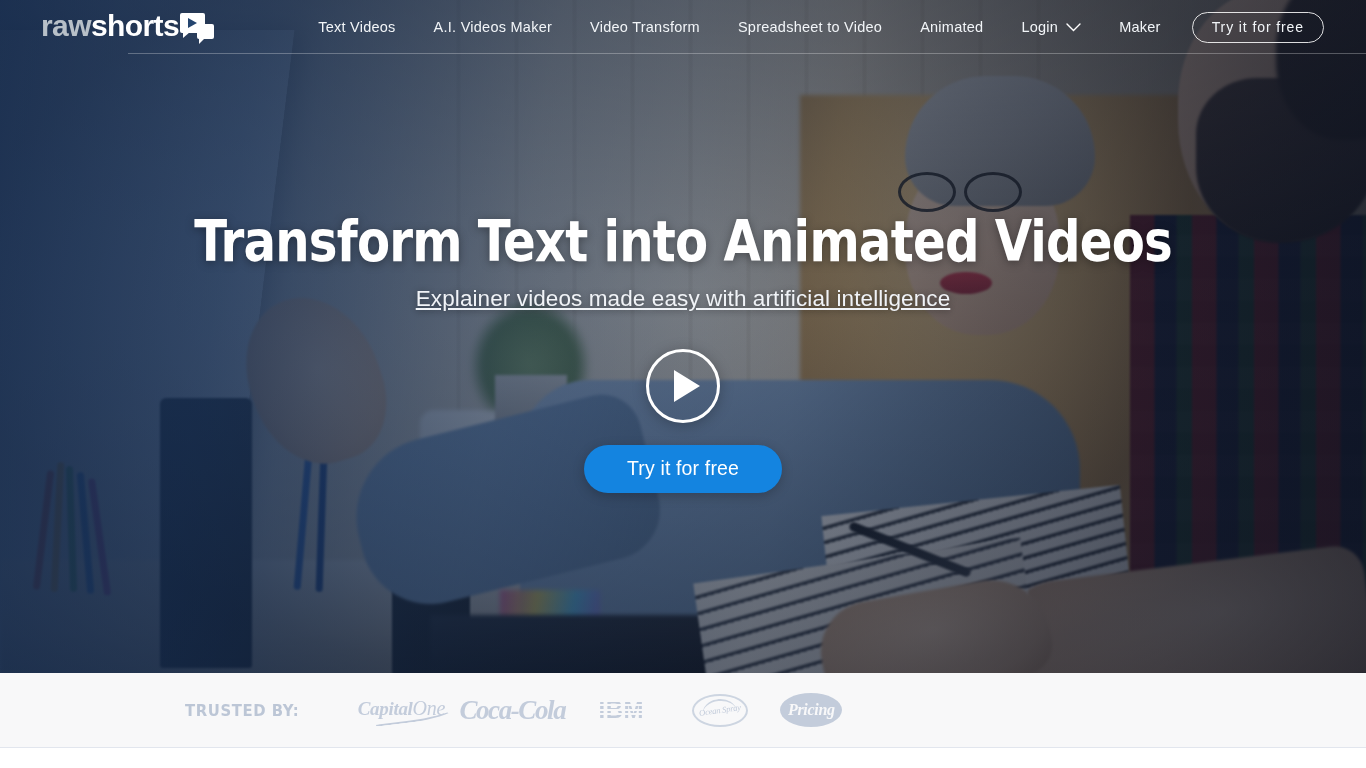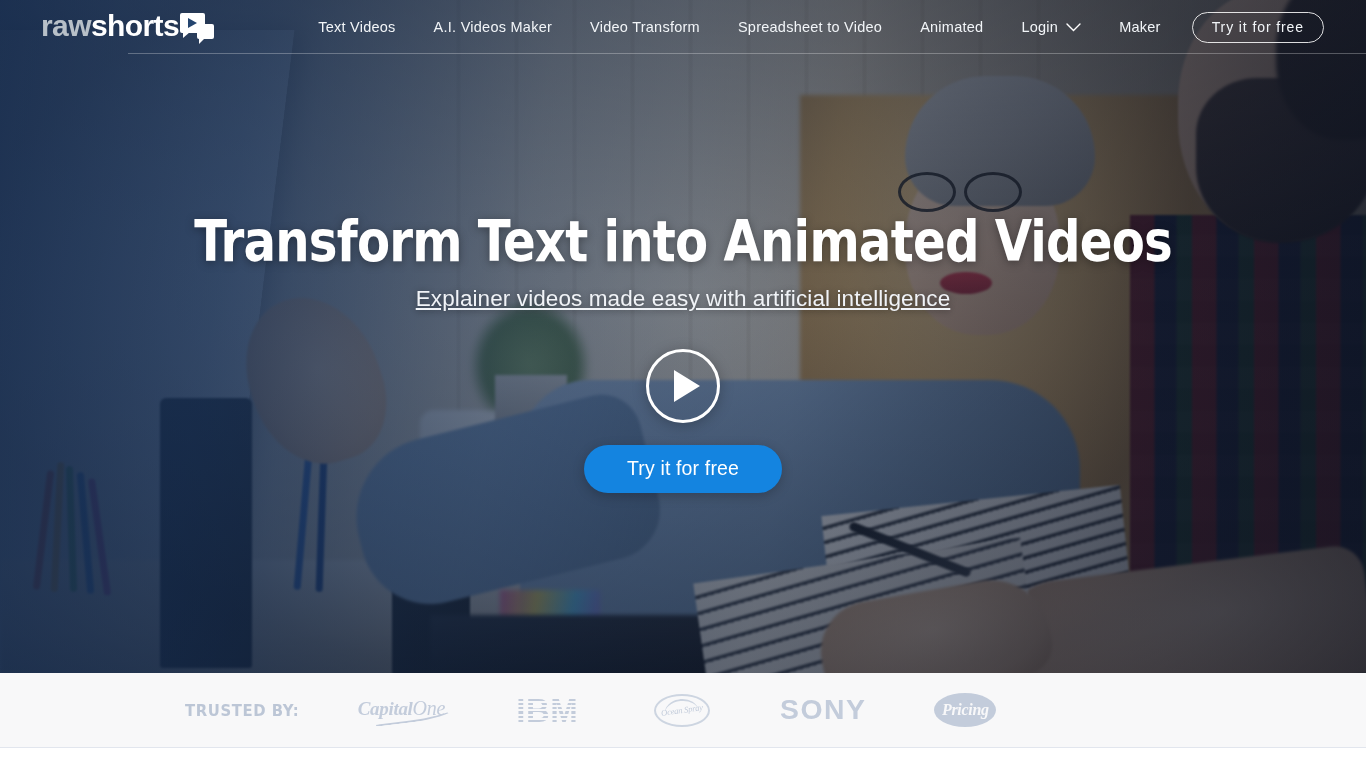--- a/index.html
+++ b/index.html
@@ -336,21 +336,21 @@
     position:absolute; left:0; top:673px; width:1366px; height:75px;
     background:#f8f8f9;
     border-bottom:1px solid #e2e6ee;
     display:flex; align-items:center;
   }
   .trusted-label {
     margin-left:185px; font-size:16.5px; font-weight:700;
     letter-spacing:.6px; color:#bcc6d6;
     font-family:"DejaVu Sans Condensed","Liberation Sans Narrow","Liberation Sans", sans-serif;
   }
-  .logos { display:flex; align-items:center; margin-left:46px;gap:36px; }
+  .logos { display:flex; align-items:center; margin-left:46px; }
   .brand {
     display:flex; align-items:center; justify-content:center;
     color:#c3ccdb; height:44px; margin-right:0;
   }
   .brand + .brand { margin-left:0; }
 
   .b-capitalone { width:112px; flex-direction:column; }
   .co-word {
     font-family:"Liberation Serif", serif; font-style:italic;
     font-size:19px; font-weight:700; letter-spacing:-.3px; line-height:1;
@@ -376,21 +376,21 @@
 
   .b-coke { width:110px; }
   .coke-word {
     font-family:"Liberation Serif", serif; font-style:italic; font-weight:700;
     font-size:27px; letter-spacing:-1.4px; line-height:1;
   }
 
   .b-ibm { width:108px; flex-direction:column; gap:0; }
   .ibm-word {
     font-family:"Liberation Sans", sans-serif; font-weight:700;
-    font-size:33px; letter-spacing:.5px; line-height:1;
+    font-size:24px; letter-spacing:.5px; line-height:1;
     background:repeating-linear-gradient(0deg,#c3ccdb 0px,#c3ccdb 2.4px,#f8f8f9 2.4px,#f8f8f9 4.4px);
     -webkit-background-clip:text; background-clip:text; color:transparent;
   }
 
   .b-ocean { width:90px; }
   .ocean-oval {
     width:56px; height:33px; border-radius:50%;
     border:2px solid #cdd5e1;
     display:flex; align-items:center; justify-content:center;
     position:relative; overflow:hidden;
@@ -543,35 +543,35 @@
     <div class="logos">
 
       <div class="brand b-capitalone">
         <div class="co-word">
           <span>Capital</span><span class="one">One</span>
         </div>
         <div class="co-swoosh"></div>
       </div>
 
 
+      <div class="brand b-coke">
+        <div class="coke-word">Coca-Cola</div>
+      </div>
 
       <div class="brand b-ibm">
         <div class="ibm-word">IBM</div>
       </div>
 
       <div class="brand b-ocean">
         <div class="ocean-oval">
           <span>Ocean Spray</span>
         </div>
       </div>
 
 
-      <div class="brand b-sony">
-        <div class="sony-word">SONY</div>
-      </div>
 
       <div class="brand b-pfizer">
         <div class="pfizer-oval">
           <span>Pricing</span>
         </div>
       </div>
 
     </div>
   </div>
 

